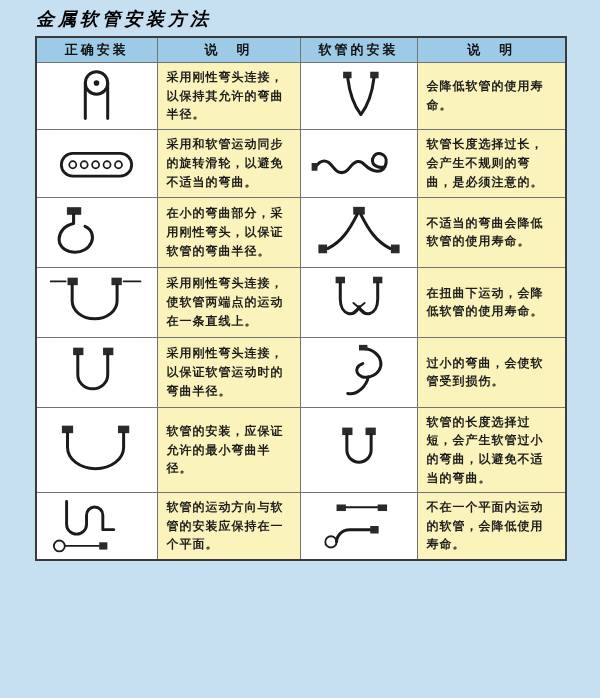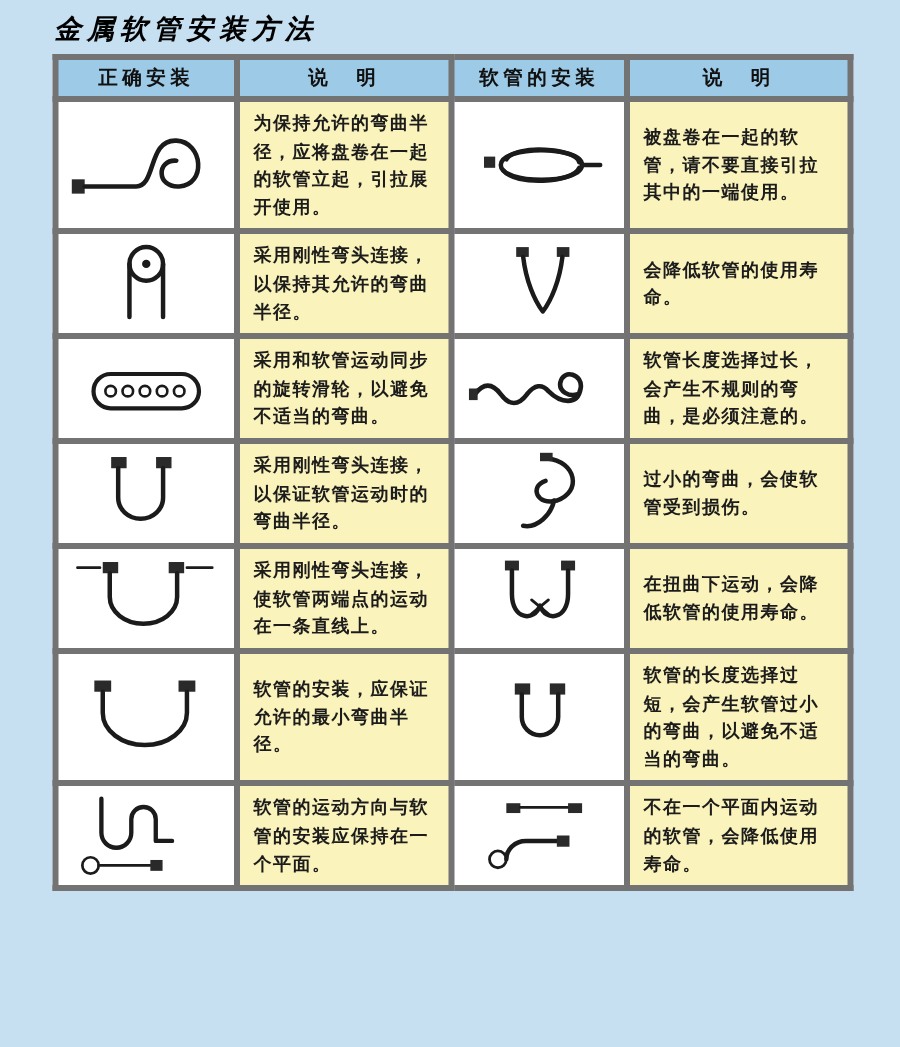--- a/index.html
+++ b/index.html
@@ -19,21 +19,21 @@
     color:#000;
   }
   table.main{
     border-collapse:collapse;
     margin-left:35px;
     width:530px;
     table-layout:fixed;
     background:#ffffff;
     border:2px solid #3a3a3a;
   }
-  th,td{border:4px solid #737373;}
+  th,td{border:1px solid #737373;}
   th{
     background:#9dcae6;
     height:22px;
     font-size:13px;
     font-weight:bold;
     letter-spacing:3px;
     color:#111;
   }
   td.desc{
     background:#fbf3bc;
@@ -75,39 +75,20 @@
       <col style="width:149px">
   </colgroup>
   <tbody>
       <tr>
     <th>正确安装</th>
     <th>说　明</th>
     <th>软管的安装</th>
     <th>说　明</th>
   </tr>
 
-  <tr class="h80">
-    <td class="img">
-      <svg class="hose" width="105" height="58" viewBox="0 0 110 60">
-        <rect x="3" y="40" width="9" height="10"></rect>
-        <path d="M12,45 H48 C62,45 56,12 76,13 C95,14 97,44 78,45 C62,46 62,26 76,27"></path>
-      </svg>
-    </td>
-    <td class="desc">为保持允许的弯曲半径，应将盘卷在一起的软管立起，引拉展开使用。</td>
-    <td class="img">
-      <svg class="hose" width="100" height="56" viewBox="0 0 100 60">
-        <path d="M22,30 C22,16 80,16 80,30 C80,44 22,44 22,30 Z"></path>
-        <path d="M26,26 C32,15 76,18 78,28"></path>
-        <path d="M24,34 C32,45 74,43 78,32"></path>
-        <rect x="10" y="24" width="8" height="8"></rect>
-        <path d="M80,30 h13"></path>
-      </svg>
-    </td>
-    <td class="desc">被盘卷在一起的软管，请不要直接引拉其中的一端使用。</td>
-  </tr>
 
   <tr class="h60">
     <td class="img">
       <svg class="hose" width="105" height="56" viewBox="0 0 110 60">
         <circle cx="55" cy="16" r="12"></circle>
         <circle class="dot" cx="55" cy="16" r="3"></circle>
         <path d="M43,16 V54 M67,16 V54"></path>
       </svg>
     </td>
     <td class="desc">采用刚性弯头连接，以保持其允许的弯曲半径。</td>
@@ -135,38 +116,38 @@
     <td class="desc">采用和软管运动同步的旋转滑轮，以避免不适当的弯曲。</td>
     <td class="img">
       <svg class="hose" width="100" height="58" viewBox="0 0 100 60">
         <path d="M5,34 q9,-12 18,0 q9,12 18,0 q8,-10 15,-2 c8,8 20,10 22,-2 c2,-10 -12,-14 -14,-4 c-1,6 6,10 12,8"></path>
         <rect x="1" y="30" width="6" height="8"></rect>
       </svg>
     </td>
     <td class="desc">软管长度选择过长，会产生不规则的弯曲，是必须注意的。</td>
   </tr>
 
-
   <tr class="h70">
     <td class="img">
-      <svg class="hose" width="105" height="58" viewBox="0 0 110 62">
-        <rect x="30" y="5" width="11" height="8"></rect>
-            <rect x="62" y="5" width="11" height="8"></rect>
-        <path d="M35,13 V34 a16,15 0 0 0 32,0 V13"></path>
-      </svg>
-    </td>
-    <td class="desc">采用刚性弯头连接，以保证软管运动时的弯曲半径。</td>
-    <td class="img">
-      <svg class="hose" width="100" height="58" viewBox="0 0 100 62">
-        <path d="M55,6 C76,8 80,30 62,36 C48,40 42,26 54,22"></path>
-        <path d="M60,36 C58,46 48,56 38,54"></path>
-        <rect x="50" y="2" width="9" height="6"></rect>
-      </svg>
-    </td>
-    <td class="desc">过小的弯曲，会使软管受到损伤。</td>
+      <svg class="hose" width="105" height="60" viewBox="0 0 110 62">
+        <rect x="24" y="5" width="15" height="8"></rect>
+        <path d="M31,13 V22 C12,26 10,50 30,52 C50,54 58,32 43,25"></path>
+      </svg>
+    </td>
+    <td class="desc">在小的弯曲部分，采用刚性弯头，以保证软管的弯曲半径。</td>
+    <td class="img">
+      <svg class="hose" width="100" height="58" viewBox="0 0 100 60">
+        <rect x="44" y="4" width="12" height="8"></rect>
+        <path d="M48,12 C40,28 32,40 18,47"></path>
+        <path d="M52,12 C60,28 68,40 82,47"></path>
+        <rect x="8" y="43" width="9" height="9"></rect>
+            <rect x="83" y="43" width="9" height="9"></rect>
+      </svg>
+    </td>
+    <td class="desc">不适当的弯曲会降低软管的使用寿命。</td>
   </tr>
 
   <tr class="h70">
     <td class="img">
       <svg class="hose" width="105" height="58" viewBox="0 0 110 62">
         <path class="thin" d="M6,9 H22 M84,9 H102"></path>
         <rect x="24" y="5" width="11" height="8"></rect>
             <rect x="71" y="5" width="11" height="8"></rect>
         <path d="M29,13 V30 a24,19 0 0 0 48,0 V13"></path>
       </svg>
@@ -174,20 +155,39 @@
     <td class="desc">采用刚性弯头连接，使软管两端点的运动在一条直线上。</td>
     <td class="img">
       <svg class="hose" width="100" height="58" viewBox="0 0 100 62">
         <rect x="25" y="4" width="10" height="7"></rect>
             <rect x="65" y="4" width="10" height="7"></rect>
         <path d="M30,11 V28 C30,46 46,48 50,36 C54,48 70,46 70,28 V11"></path>
         <path class="thin" d="M44,32 L56,42 M56,32 L44,42"></path>
       </svg>
     </td>
     <td class="desc">在扭曲下运动，会降低软管的使用寿命。</td>
+  </tr>
+
+  <tr class="h70">
+    <td class="img">
+      <svg class="hose" width="105" height="58" viewBox="0 0 110 62">
+        <rect x="30" y="5" width="11" height="8"></rect>
+            <rect x="62" y="5" width="11" height="8"></rect>
+        <path d="M35,13 V34 a16,15 0 0 0 32,0 V13"></path>
+      </svg>
+    </td>
+    <td class="desc">采用刚性弯头连接，以保证软管运动时的弯曲半径。</td>
+    <td class="img">
+      <svg class="hose" width="100" height="58" viewBox="0 0 100 62">
+        <path d="M55,6 C76,8 80,30 62,36 C48,40 42,26 54,22"></path>
+        <path d="M60,36 C58,46 48,56 38,54"></path>
+        <rect x="50" y="2" width="9" height="6"></rect>
+      </svg>
+    </td>
+    <td class="desc">过小的弯曲，会使软管受到损伤。</td>
   </tr>
 
 
   <tr class="h67">
     <td class="img">
       <svg class="hose" width="105" height="58" viewBox="0 0 110 62">
         <rect x="18" y="5" width="12" height="8"></rect>
             <rect x="78" y="5" width="12" height="8"></rect>
         <path d="M24,13 V28 a30,23 0 0 0 60,0 V13"></path>
       </svg>

